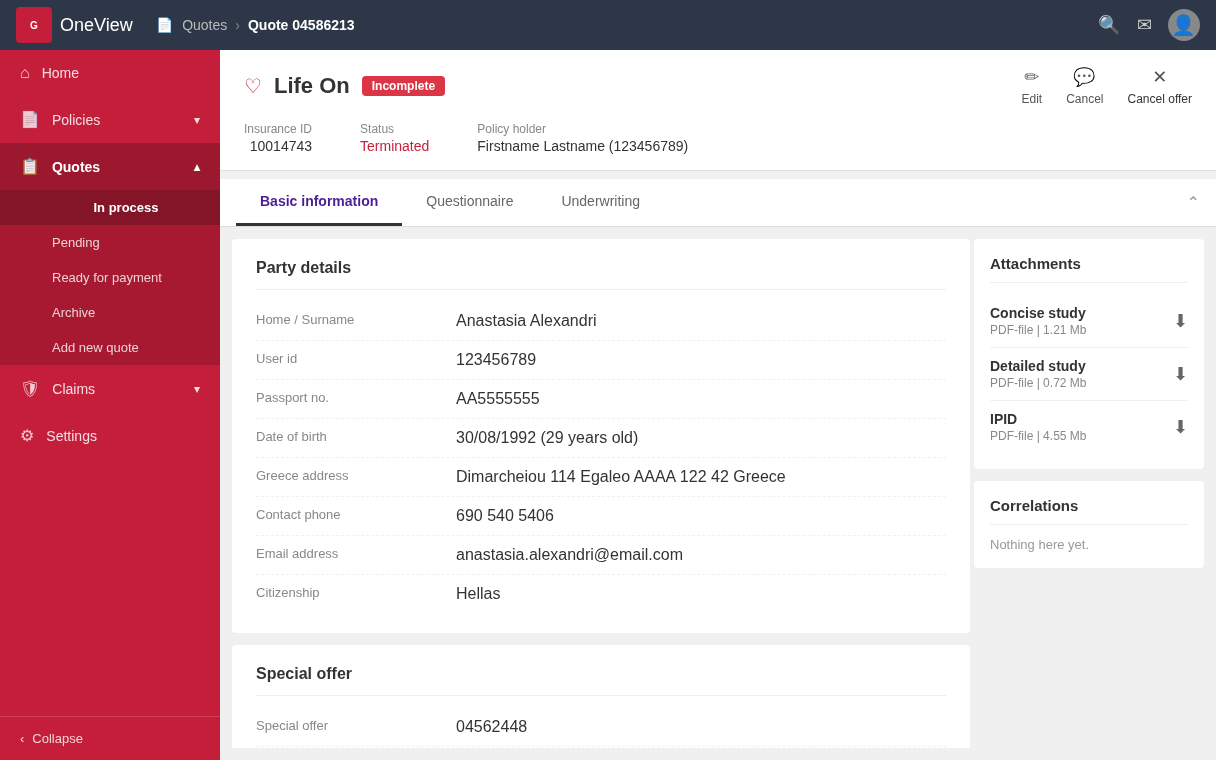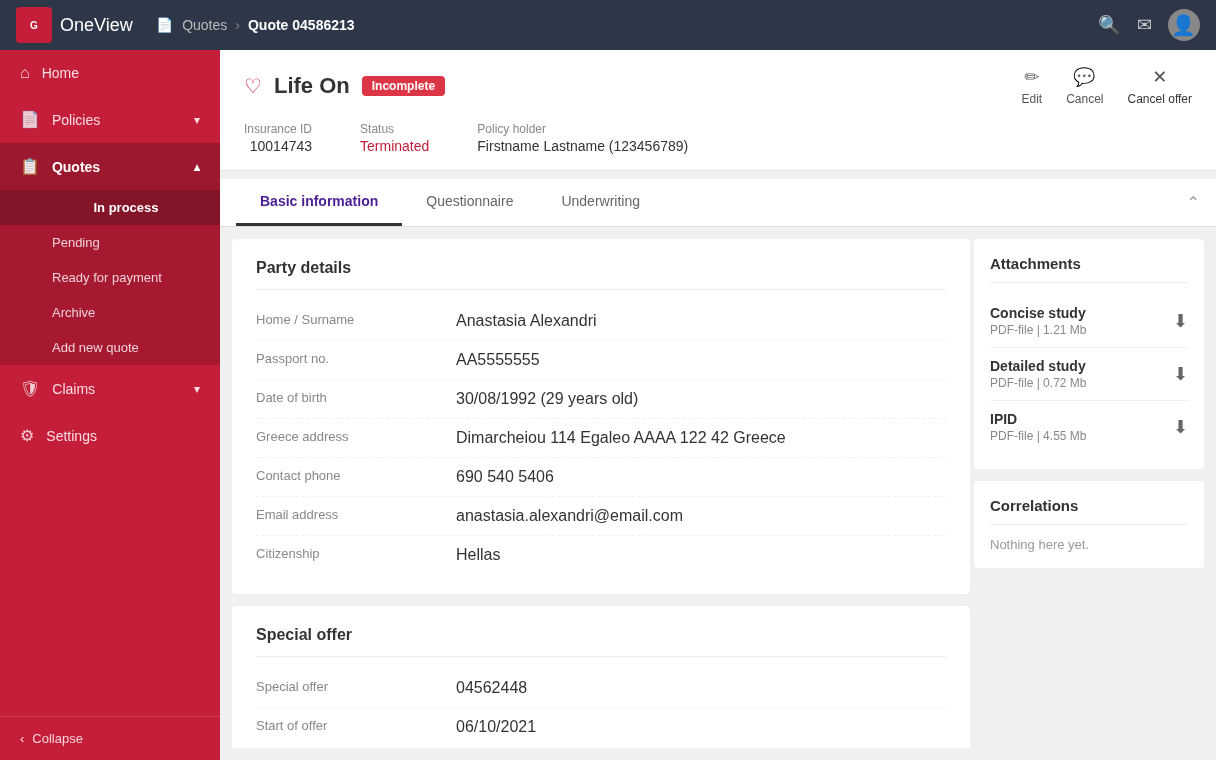--- a/index.html
+++ b/index.html
@@ -381,20 +381,24 @@
       <div class="main-panel">
 
         <div class="card">
           <div class="card-title">Party details</div>
           <div id="party-details-fields">
               <div class="field-row">
                 <span class="field-label">Home / Surname</span>
                 <span class="field-value">Anastasia Alexandri</span>
               </div>
               <div class="field-row">
+                <span class="field-label">User id</span>
+                <span class="field-value">123456789</span>
+              </div>
+              <div class="field-row">
                 <span class="field-label">Passport no.</span>
                 <span class="field-value">AA5555555</span>
               </div>
               <div class="field-row">
                 <span class="field-label">Date of birth</span>
                 <span class="field-value">30/08/1992 (29 years old)</span>
               </div>
               <div class="field-row">
                 <span class="field-label">Greece address</span>
                 <span class="field-value">Dimarcheiou 114 Egaleo AAAA 122 42 Greece</span>

